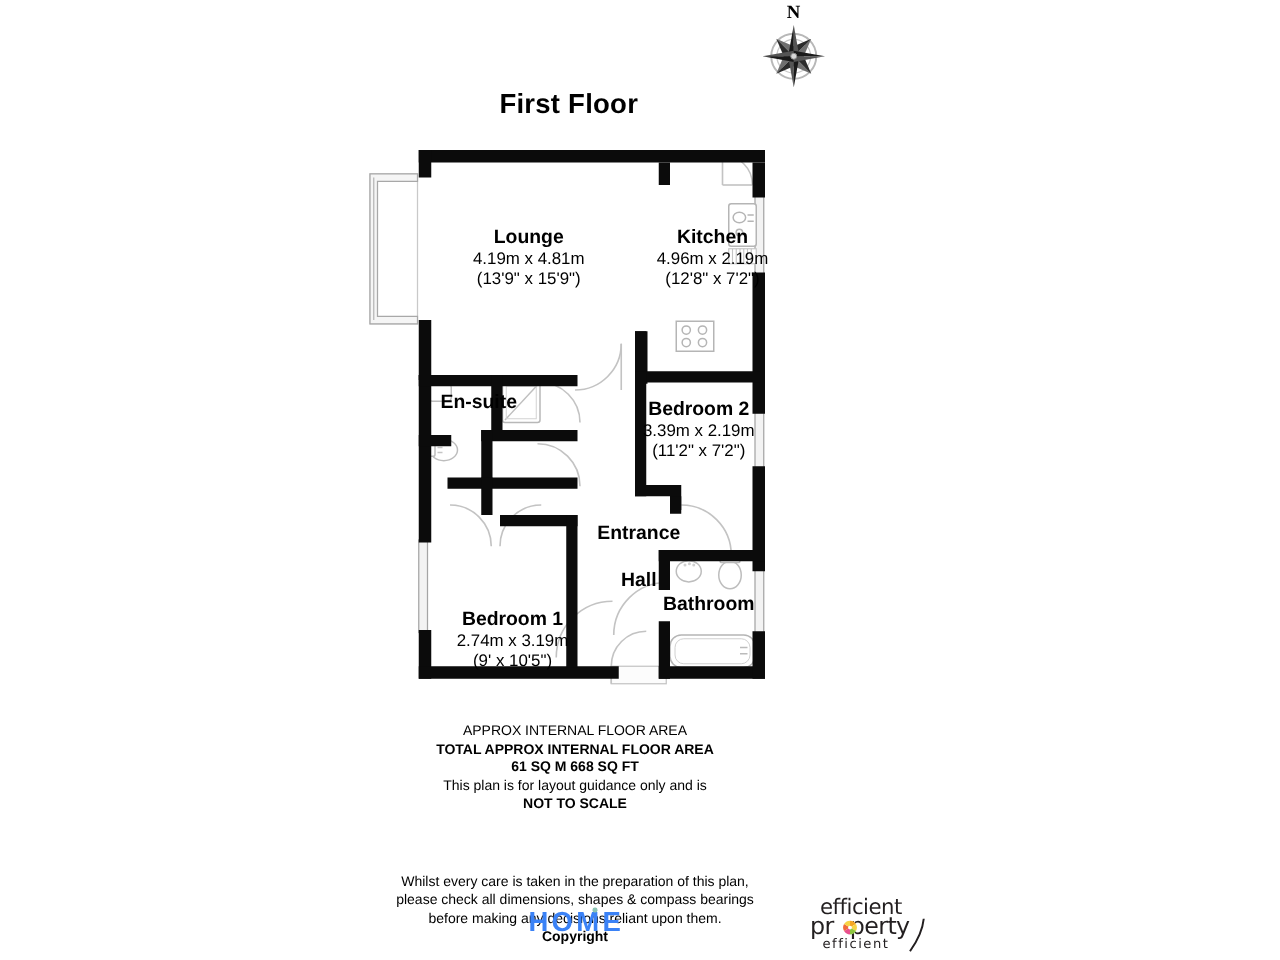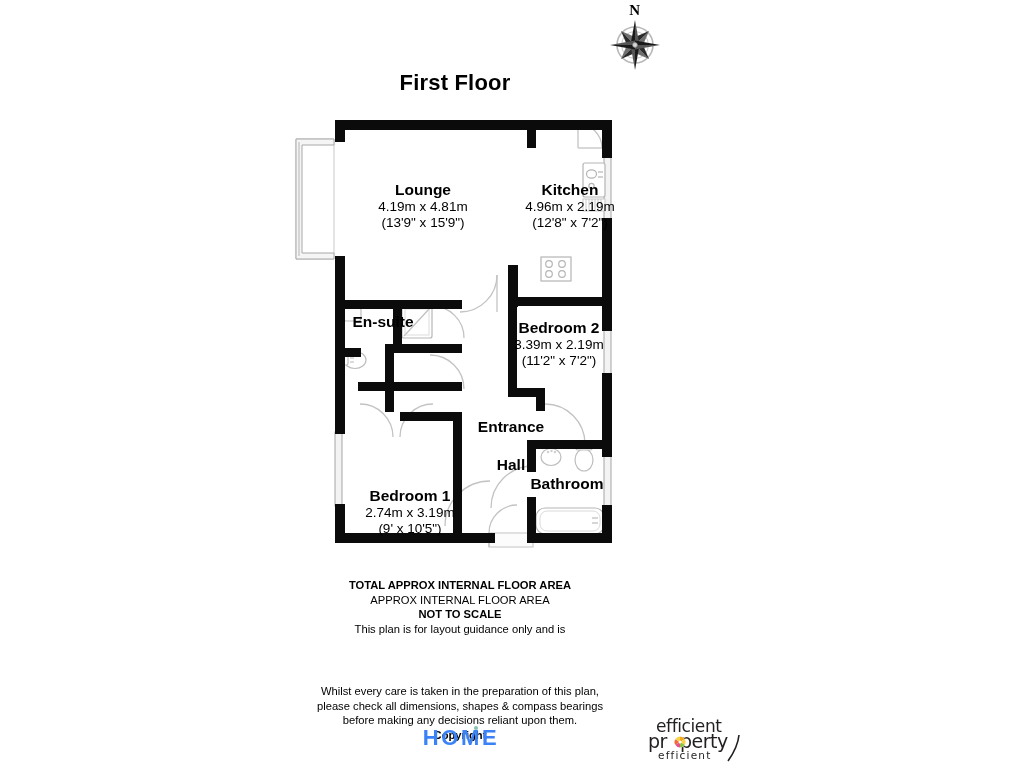--- a/index.html
+++ b/index.html
@@ -417,24 +417,25 @@
     <div class="room-name">Bedroom 1</div>
     <div class="room-dim">2.74m x 3.19m</div>
     <div class="room-dim">(9' x 10'5")</div>
   </div>
 
   <div class="room-label rl-bath">
     <div class="room-name">Bathroom</div>
   </div>
 
   <div class="disclaimer">
+    <span class="d-line">APPROX INTERNAL FLOOR AREA</span>
     <span class="d-line bold">TOTAL APPROX INTERNAL FLOOR AREA</span>
-    <span class="d-line">APPROX INTERNAL FLOOR AREA</span>
+    <span class="d-line bold">61 SQ M 668 SQ FT</span>
+    <span class="d-line">This plan is for layout guidance only and is</span>
     <span class="d-line bold">NOT TO SCALE</span>
-    <span class="d-line">This plan is for layout guidance only and is</span>
     <span class="d-wrap">Whilst every care is taken in the preparation of this plan, please check all dimensions, shapes &amp; compass bearings before making any decisions reliant upon them.</span>
     <span class="d-line bold">Copyright</span>
   </div>
 
   <div class="logo-home">
     <div class="logo-home-text">HOME</div>
     <div class="logo-home-dot"></div>
   </div>
 
   <div class="logo-epm">

